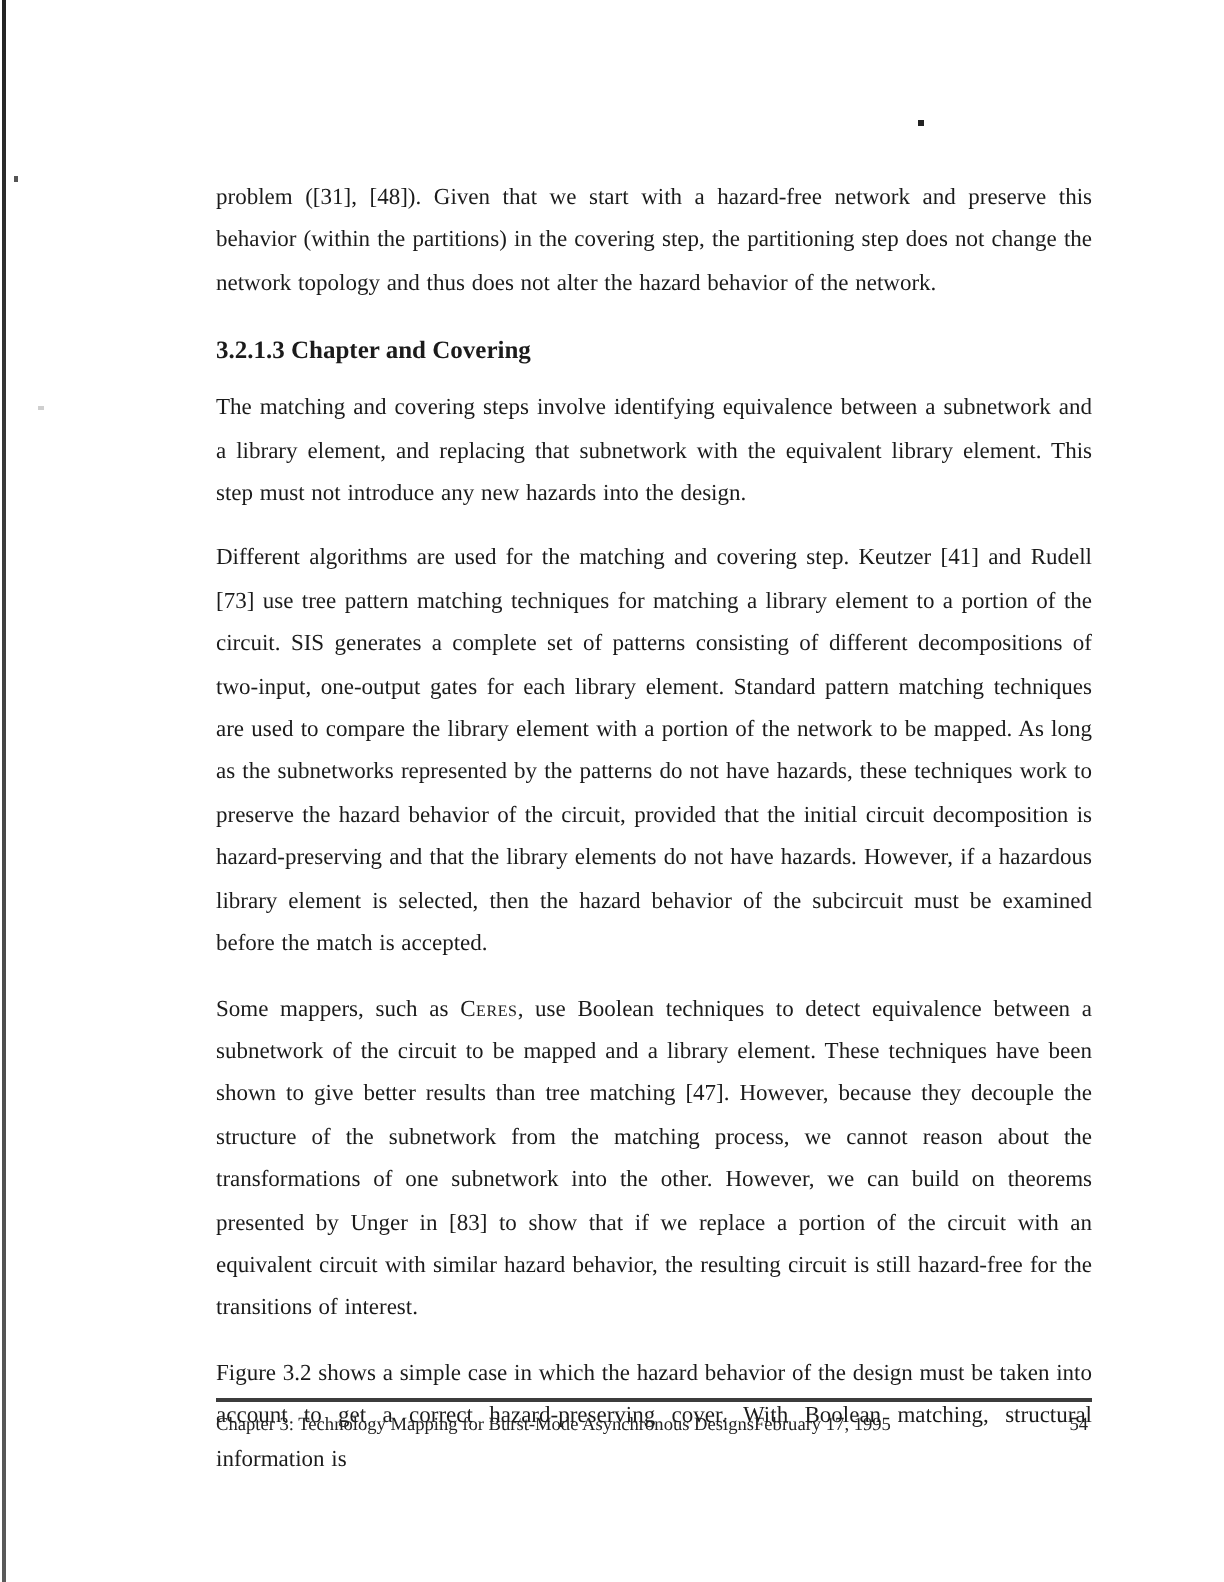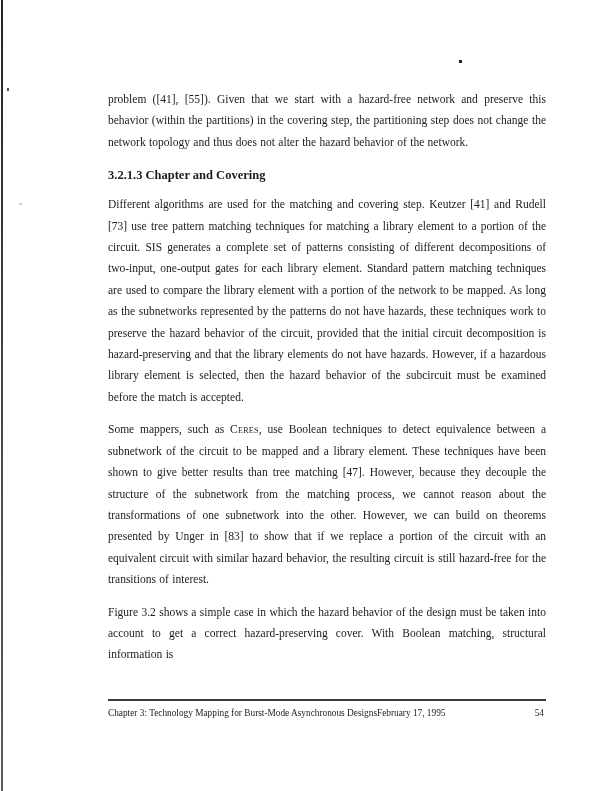--- a/index.html
+++ b/index.html
@@ -84,24 +84,25 @@
 </head>
 <body>
 
 <div class="scan-edge"></div>
 <div class="speck speck-a"></div>
 <div class="speck speck-b"></div>
 <div class="speck speck-c"></div>
 
 <div class="page-body">
 
-  <p class="para">problem ([41], [55]). Given that we start with a hazard-free network and preserve this behavior (within the partitions) in the covering step, the partitioning step does not change the network topology and thus does not alter the hazard behavior of the network.</p>
+  <p class="para">problem ([31], [48]). Given that we start with a hazard-free network and preserve this behavior (within the partitions) in the covering step, the partitioning step does not change the network topology and thus does not alter the hazard behavior of the network.</p>
 
   <h3 class="section-heading">3.2.1.3 Chapter and Covering</h3>
 
+  <p class="para">The matching and covering steps involve identifying equivalence between a subnetwork and a library element, and replacing that subnetwork with the equivalent library element. This step must not introduce any new hazards into the design.</p>
 
   <p class="para">Different algorithms are used for the matching and covering step. Keutzer [41] and Rudell [73] use tree pattern matching techniques for matching a library element to a portion of the circuit. SIS generates a complete set of patterns consisting of different decompositions of two-input, one-output gates for each library element. Standard pattern matching techniques are used to compare the library element with a portion of the network to be mapped. As long as the subnetworks represented by the patterns do not have hazards, these techniques work to preserve the hazard behavior of the circuit, provided that the initial circuit decomposition is hazard-preserving and that the library elements do not have hazards. However, if a hazardous library element is selected, then the hazard behavior of the subcircuit must be examined before the match is accepted.</p>
 
   <p class="para"><span>Some mappers, such as </span><span class="smallcaps">Ceres</span><span>, use Boolean techniques to detect equivalence between a subnetwork of the circuit to be mapped and a library element. These techniques have been shown to give better results than tree matching [47]. However, because they decouple the structure of the subnetwork from the matching process, we cannot reason about the transformations of one subnetwork into the other. However, we can build on theorems presented by Unger in [83] to show that if we replace a portion of the circuit with an equivalent circuit with similar hazard behavior, the resulting circuit is still hazard-free for the transitions of interest.</span></p>
 
   <p class="para">Figure 3.2 shows a simple case in which the hazard behavior of the design must be taken into account to get a correct hazard-preserving cover. With Boolean matching, structural information is</p>
 
 </div>
 
 <div class="footer">

